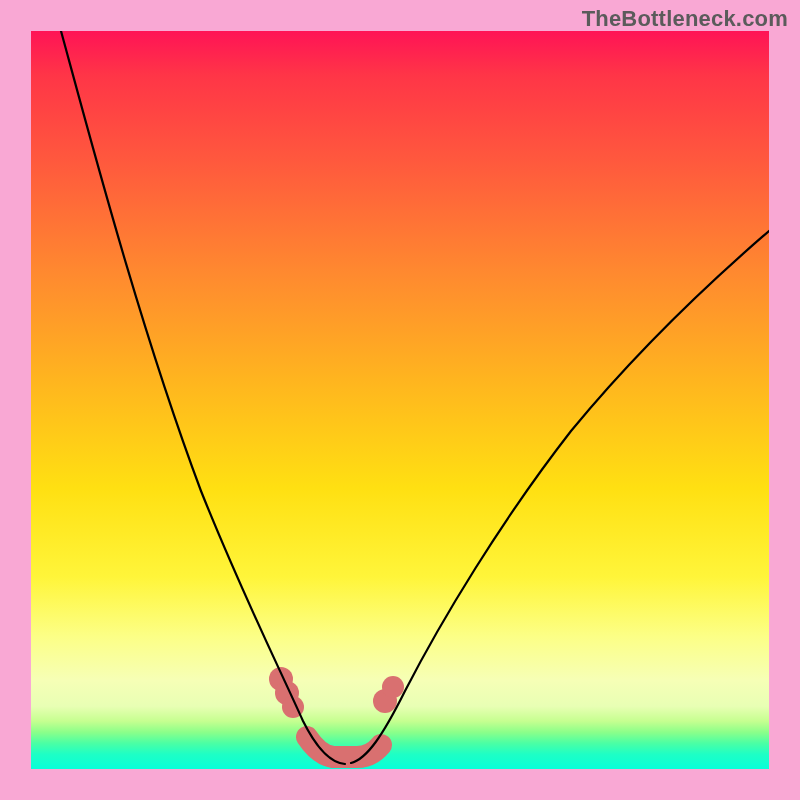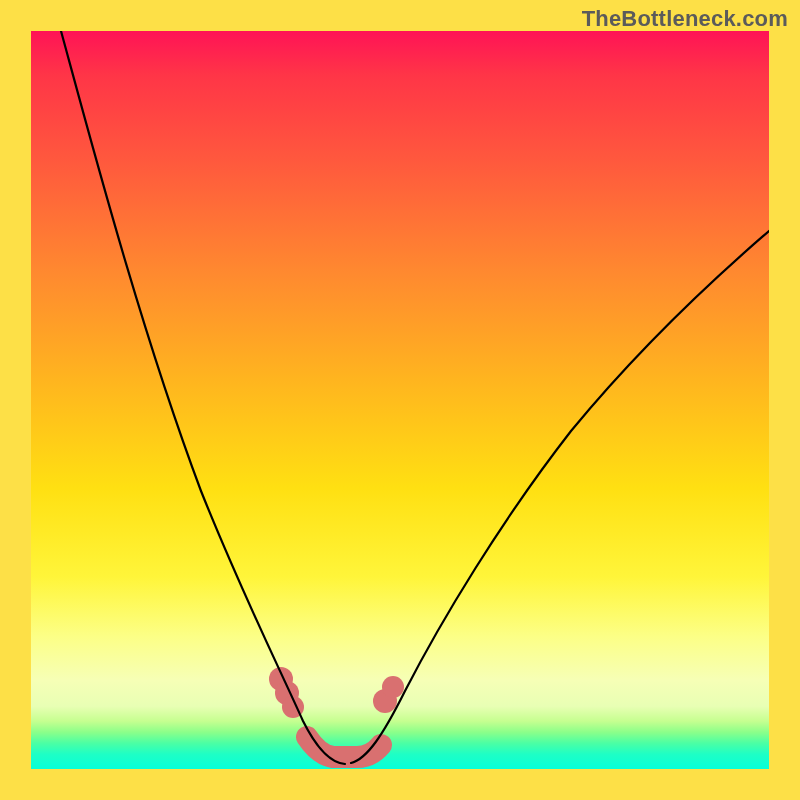--- a/index.html
+++ b/index.html
@@ -8,21 +8,21 @@
     width: 800px;
     height: 800px;
     background: #000;
     overflow: hidden;
     font-family: Arial, Helvetica, sans-serif;
   }
   .outer {
     position: relative;
     width: 800px;
     height: 800px;
-    background: #fde047;
+    background: #f9a8d4;
   }
   .watermark {
     position: absolute;
     top: 6px;
     right: 12px;
     color: #5b5b5b;
     font-size: 22px;
     font-weight: 600;
     letter-spacing: 0.2px;
     z-index: 20;

